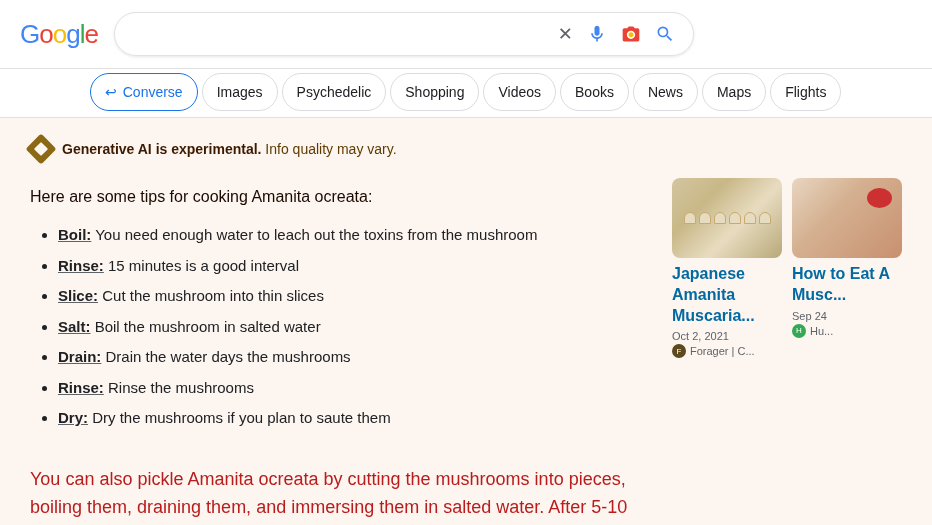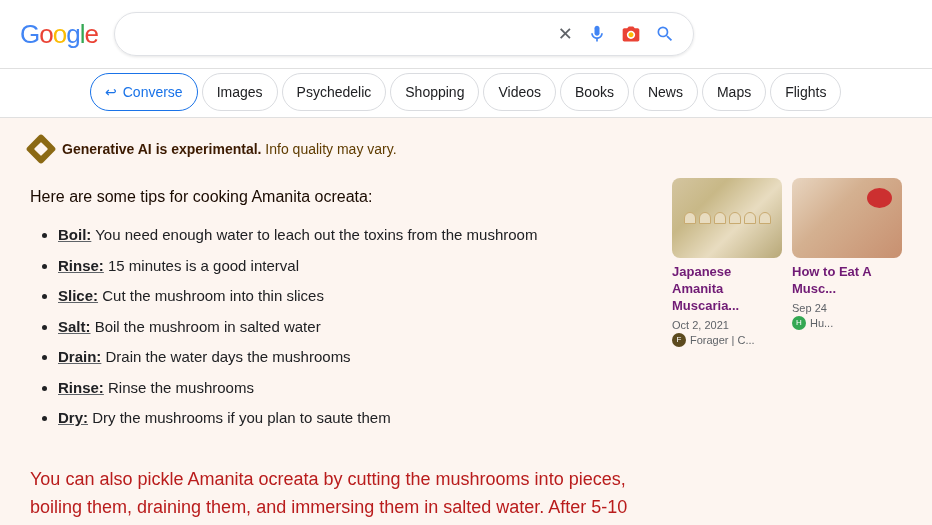--- a/index.html
+++ b/index.html
@@ -240,25 +240,25 @@
       position: absolute;
       top: 10px;
       right: 10px;
       width: 25px;
       height: 20px;
       background: #cc3030;
       border-radius: 50%;
     }
 
     .card-title {
-      font-size: 13px;
+      font-size: 16px;
       font-weight: 600;
       line-height: 1.3;
       margin-bottom: 4px;
-      color: #701a75;
+      color: #0369a1;
     }
 
     .card-date {
       font-size: 11px;
       color: #5f6368;
       margin-bottom: 2px;
     }
 
     .card-source {
       font-size: 11px;

